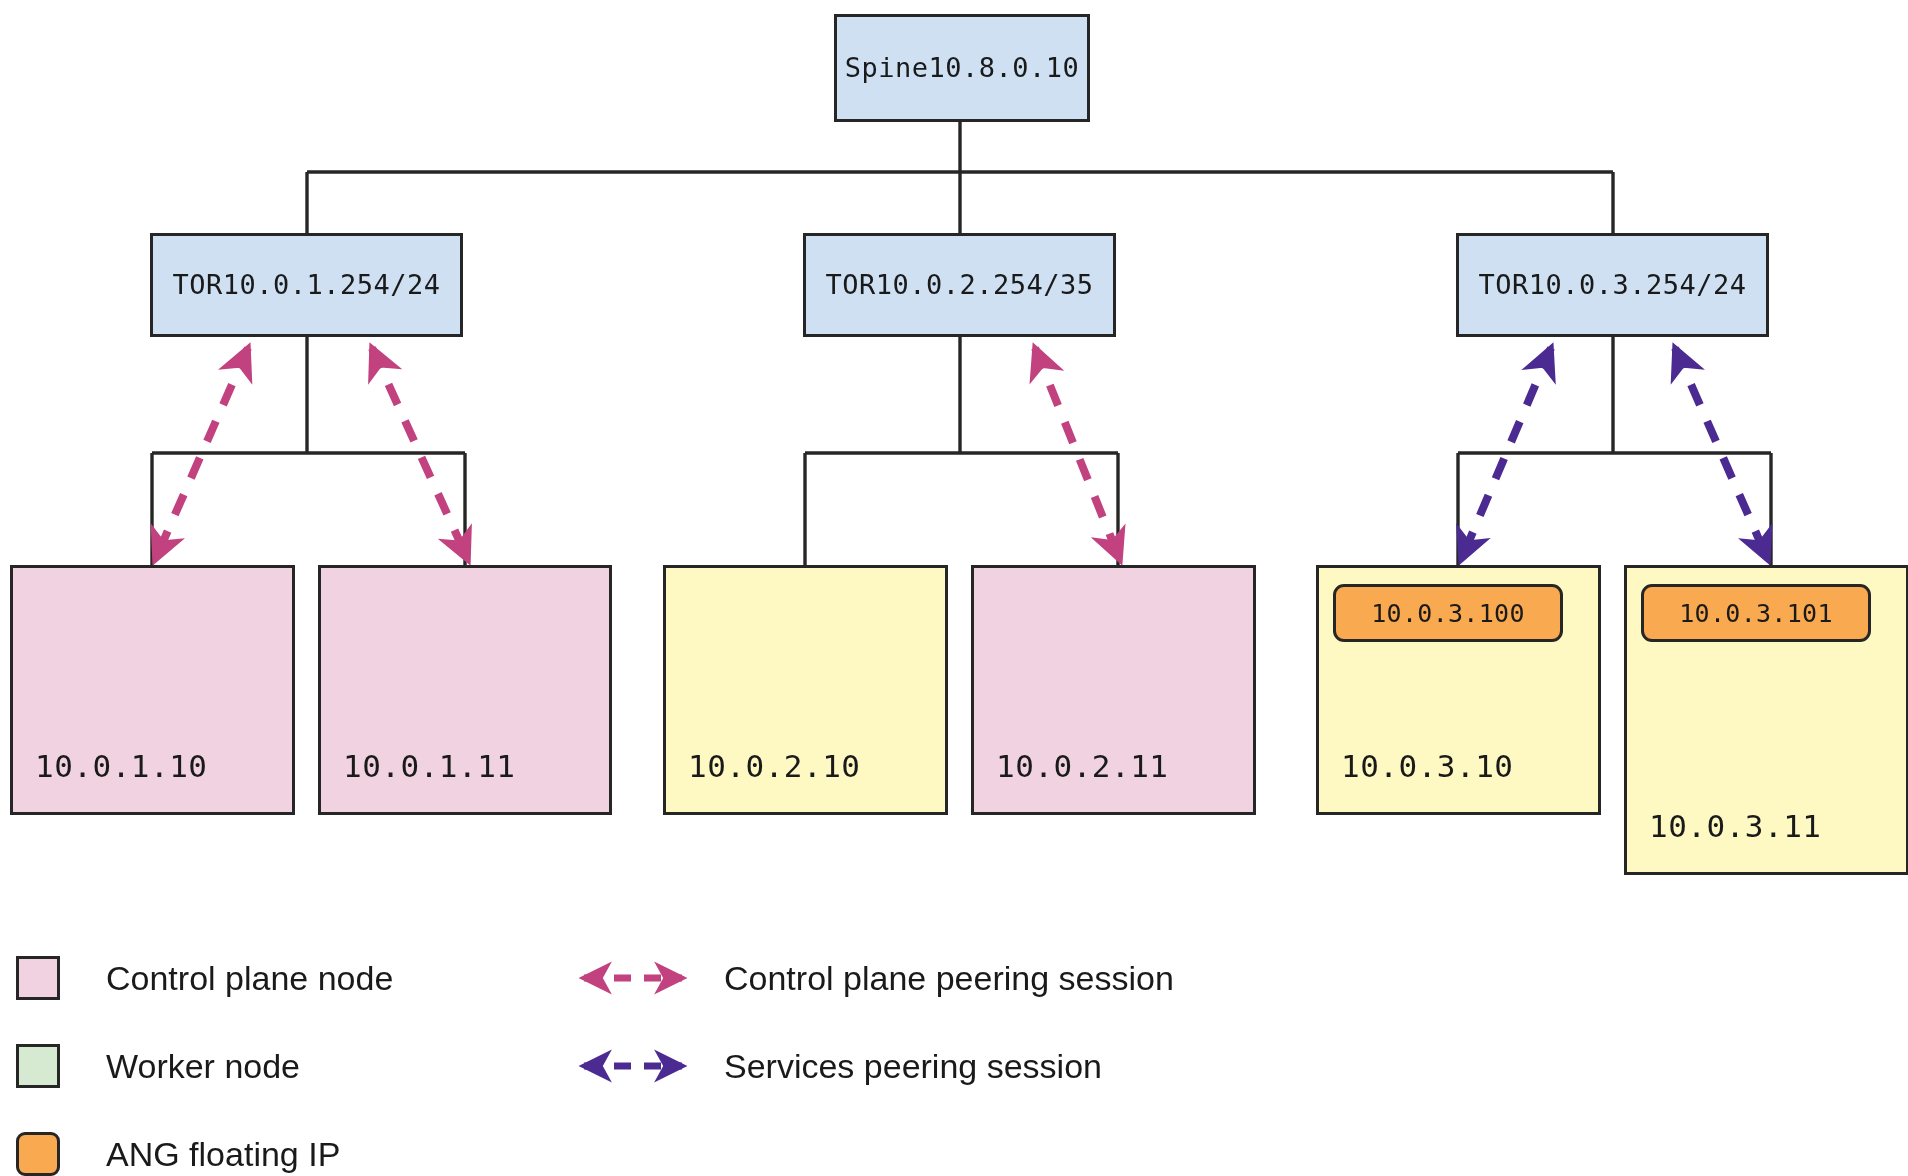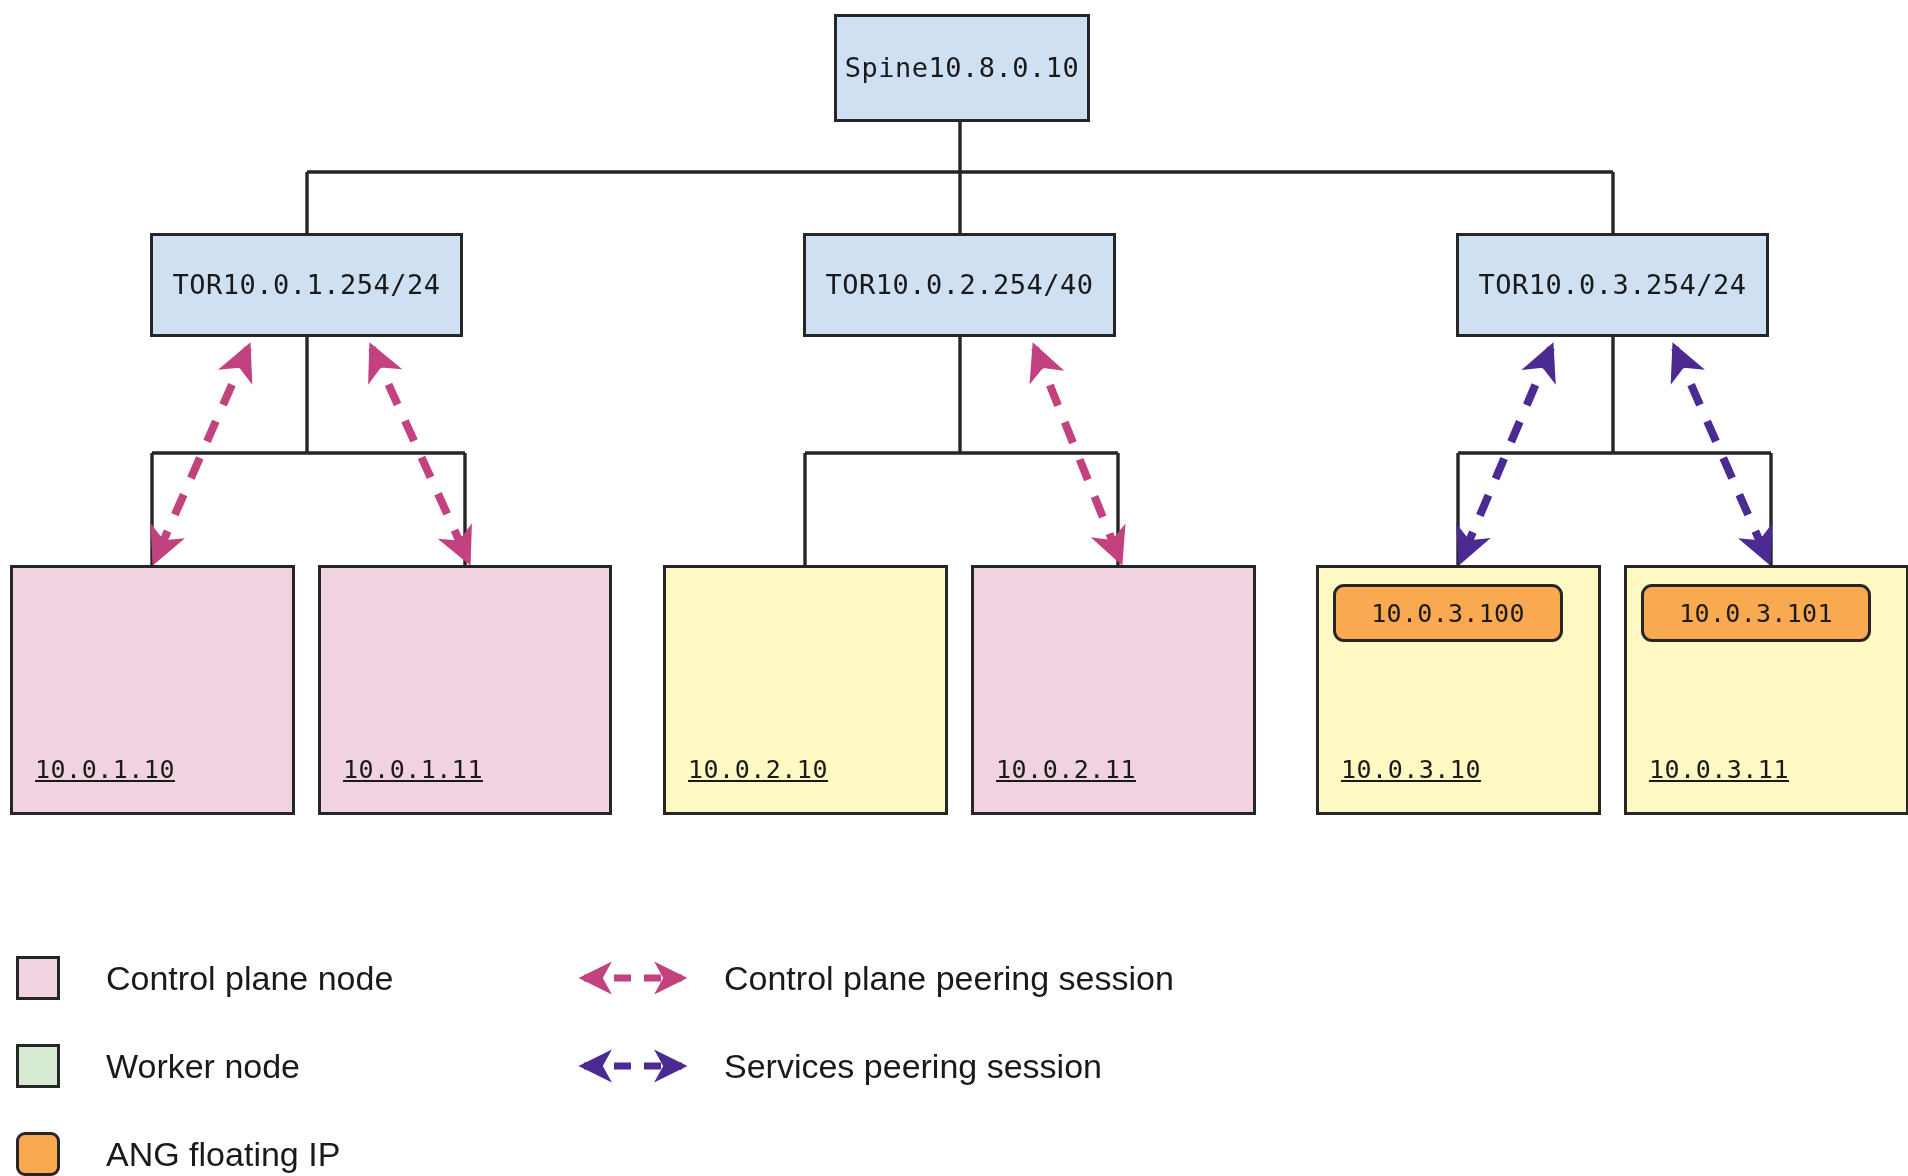--- a/index.html
+++ b/index.html
@@ -52,24 +52,23 @@
   .node {
     display: block;
   }
   .node.control { background: #f1d2e0; }
   .node.worker  { background: #fef9c3; }
 
   .node .nodeaddr {
     position: absolute;
     left: 22px;
     bottom: 28px;
-    font-size: 25px;
+    font-size: 31px;
     letter-spacing: 0.5px;
     white-space: nowrap;
-    text-decoration: underline;
   }
 
   .fip {
     position: absolute;
     left: 14px;
     top: 16px;
     width: 230px;
     height: 58px;
     box-sizing: border-box;
     background: #f9a94f;
@@ -184,21 +183,21 @@
     <span class="addr">10.8.0.10</span>
   </div>
 
   <div class="box switch" style="left:150px; top:233px; width:313px; height:104px;">
     <span class="role">TOR</span>
     <span class="addr">10.0.1.254/24</span>
   </div>
 
   <div class="box switch" style="left:803px; top:233px; width:313px; height:104px;">
     <span class="role">TOR</span>
-    <span class="addr">10.0.2.254/40</span>
+    <span class="addr">10.0.2.254/35</span>
   </div>
 
   <div class="box switch" style="left:1456px; top:233px; width:313px; height:104px;">
     <span class="role">TOR</span>
     <span class="addr">10.0.3.254/24</span>
   </div>
 
   <div class="box node control" style="left:10px; top:565px; width:285px; height:250px;">
     <span class="nodeaddr">10.0.1.10</span>
   </div>
@@ -213,21 +212,21 @@
 
   <div class="box node control" style="left:971px; top:565px; width:285px; height:250px;">
     <span class="nodeaddr">10.0.2.11</span>
   </div>
 
   <div class="box node worker" style="left:1316px; top:565px; width:285px; height:250px;">
     <div class="fip">10.0.3.100</div>
     <span class="nodeaddr">10.0.3.10</span>
   </div>
 
-  <div class="box node worker" style="left:1624px; top:565px; width:285px; height:250px;padding-left:40px;">
+  <div class="box node worker" style="left:1624px; top:565px; width:285px; height:310px;padding-left:40px;">
     <div class="fip">10.0.3.101</div>
     <span class="nodeaddr">10.0.3.11</span>
   </div>
 
   <div id="legend">
 
     <div class="legend-row" style="left:16px; top:18px;">
       <div class="swatch pink"></div>
       <div class="legend-label">Control plane node</div>
     </div>

